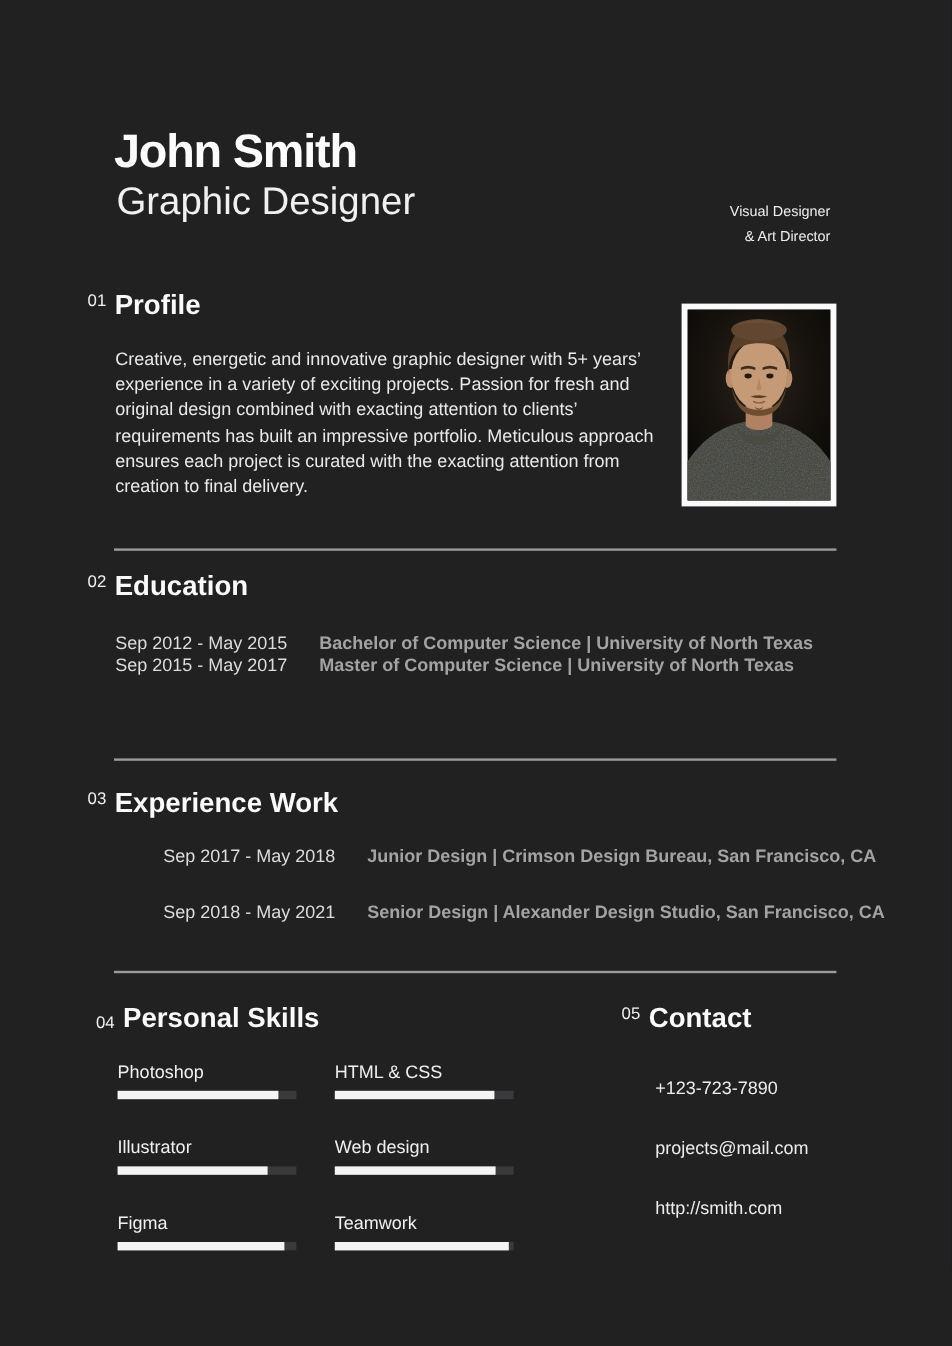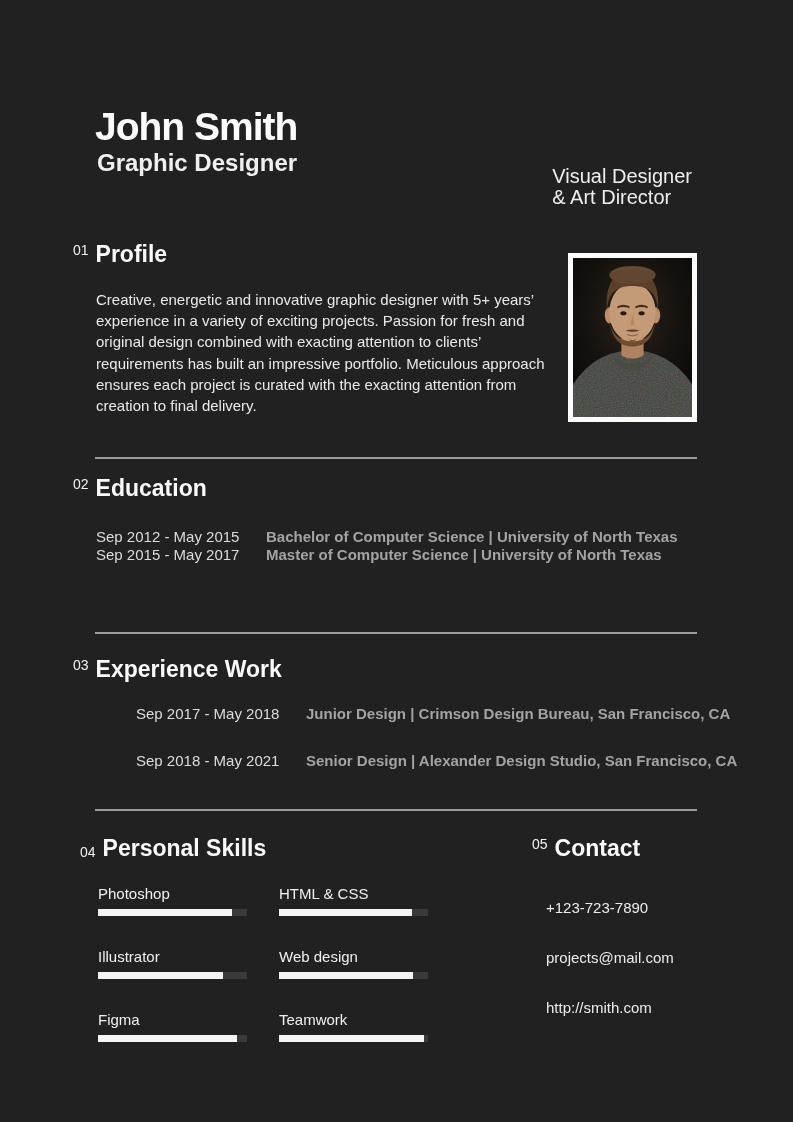--- a/index.html
+++ b/index.html
@@ -4,31 +4,31 @@
 <style>
   html,body{margin:0;padding:0;background:var(--background,#212122);}
   .page{
     position:relative;width:793px;height:1122px;overflow:hidden;
     background:var(--background,#212122);
     font-family:"Liberation Sans",sans-serif;color:#f2f2f2;
   }
   .abs{position:absolute;}
   
   .name{left:95px;top:81px;font-size:39px;font-weight:700;letter-spacing:-1px;line-height:1;color:#fcfcfc;}
-  .role{left:97px;top:149px;font-size:24px;font-weight:700;color:#f0f0f0;}
-  .tagline{right:101px;top:166px;font-size:20px;line-height:21px;color:#eeeeee;}
+  .role{left:97px;top:149px;font-size:32px;font-weight:400;color:#f0f0f0;}
+  .tagline{right:101px;top:166px;font-size:12px;line-height:21px;text-align:right;color:#eeeeee;}
   
   .sec{display:flex;align-items:flex-start;}
   .sec-num{font-size:14px;line-height:1.15;margin-right:7px;color:#f0f0f0;}
   .sec-title{font-size:23px;font-weight:700;line-height:1.05;color:#fafafa;}
   .sec-profile{left:73px;top:242px;}
   .sec-education{left:73px;top:476px;}
   .sec-experience{left:73px;top:657px;}
   .sec-skills{left:80px;top:836px;align-items:flex-end;}
-  .sec-contact{left:518px;top:836px;margin-left:14px;}
+  .sec-contact{left:518px;top:836px;}
   
   .profile-text{left:96px;top:289px;width:455px;font-size:15px;line-height:21.2px;color:#e9e9e9;}
   .photo-frame{left:568px;top:253px;width:129px;height:169px;background:#fbfbfb;padding:5px;box-sizing:border-box;}
   .photo-frame svg{width:100%;height:100%;display:block;background:#0d0c0a;}
   
   .divider{left:95px;width:602px;height:1.5px;background:var(--divider,#9b9b9b);}
   .div-1{top:457px;}.div-2{top:632px;}.div-3{top:809px;}
   
   .rows{display:flex;flex-direction:column;}
   .edu-rows{left:96px;top:528px;}

